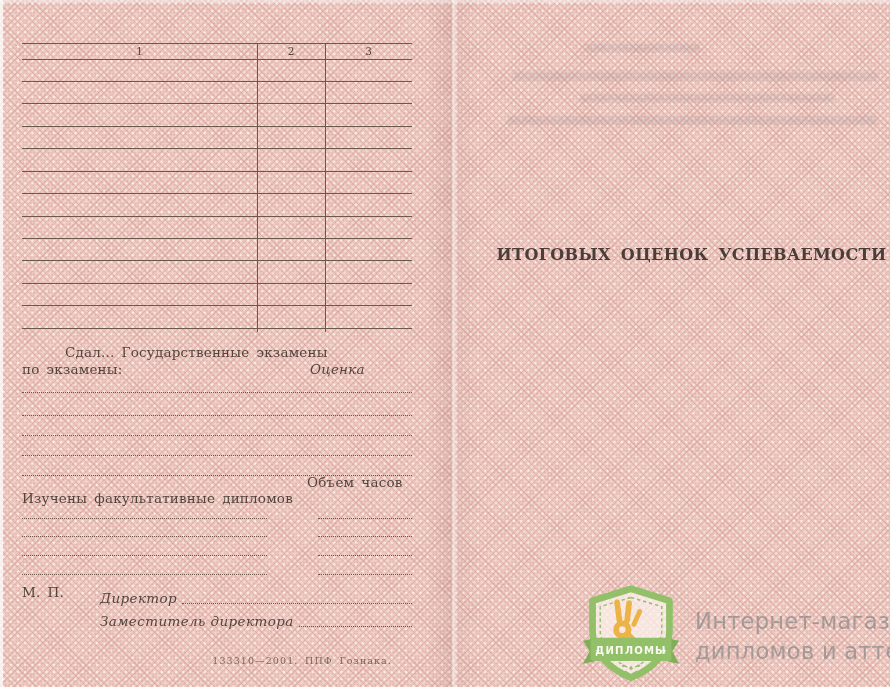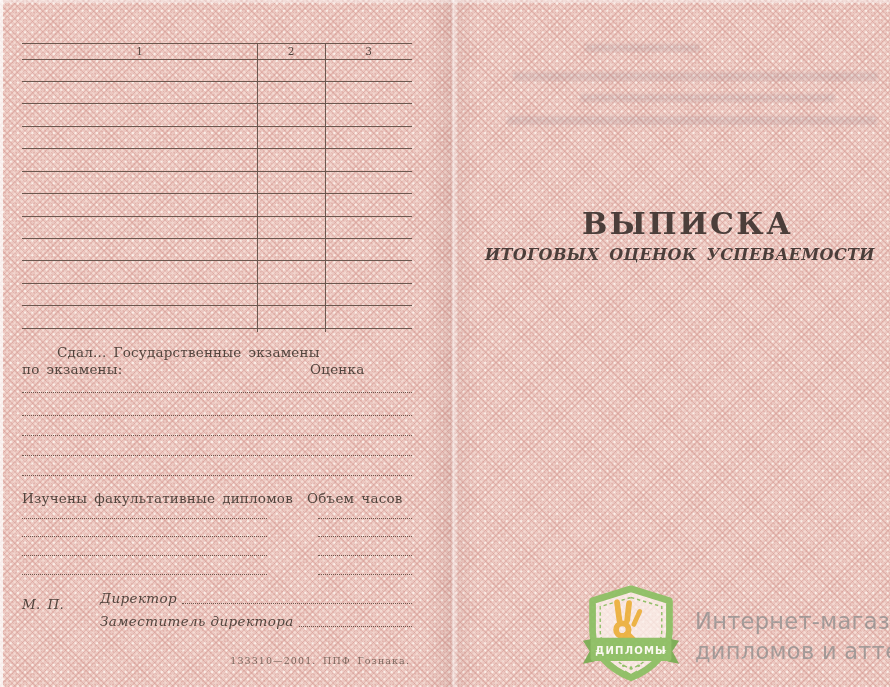--- a/index.html
+++ b/index.html
@@ -25,39 +25,39 @@
   .page-right{position:absolute;left:455px;top:0;width:435px;height:100%;}
 
   
   .g-table{position:absolute;left:0;top:43px;width:390px;height:288px;border-top:1.2px solid var(--rule);}
   .g-head{display:grid;grid-template-columns:235px 68px 87px;height:14.5px;
     border-bottom:1.2px solid var(--rule);font-size:10.5px;line-height:14px;text-align:center;}
   .g-row{height:21.45px;border-bottom:1.1px solid var(--rule);}
   .g-v{position:absolute;top:0;bottom:0;width:1.2px;background:var(--rule);}
 
   .txt{position:absolute;font-size:13.5px;letter-spacing:.2px;word-spacing:2.5px;white-space:nowrap;}
-  .exams-l1{top:344px;left:4px;padding-left:31px;}
+  .exams-l1{top:344px;left:12px;padding-left:31px;}
   .exams-l2{top:361px;left:0;}
-  .grade-label{top:361px;left:288px;}
+  .grade-label{top:361px;left:288px;font-style:italic;}
   .elect-h{top:490px;left:0;}
-  .hours-label{top:490px;left:285px;}
-  .seal{top:596px;left:0;font-style:italic;}
+  .hours-label{top:474px;left:285px;}
+  .seal{top:584px;left:0;}
   .sig-row{position:absolute;left:78px;right:0;display:flex;align-items:flex-end;font-size:13.5px;}
   .it{font-style:italic;letter-spacing:.4px;margin-right:5px;white-space:nowrap;}
   .leader{flex:1;border-bottom:1.8px dotted var(--dots);margin-bottom:2px;}
   .issued{top:635px;left:0;right:0;font-size:13px;letter-spacing:.2px;}
-  .imprint{top:655px;right:2px;left:auto;font-size:9.5px;letter-spacing:1.1px;color:var(--imprint);}
+  .imprint{top:655px;right:20px;left:auto;font-size:9.5px;letter-spacing:1.1px;color:var(--imprint);}
 
   .dotl{position:absolute;height:0;border-bottom:1.8px dotted var(--dots);}
 
   
   .title{position:absolute;top:206px;left:0;right:0;margin:0;text-align:center;padding-left:30px;
     font-size:30px;font-weight:bold;letter-spacing:2.5px;color:var(--title);}
-  .subtitle{position:absolute;top:245px;left:0;right:0;margin:0;text-align:left;padding-left:30px;
-    font-size:16px;font-weight:bold;letter-spacing:.4px;word-spacing:4px;color:var(--title);font-style:italic;}
+  .subtitle{position:absolute;top:245px;left:8px;right:0;margin:0;text-align:center;padding-left:30px;
+    font-size:16px;font-weight:bold;letter-spacing:.4px;word-spacing:4px;color:var(--title);}
   .ghost{position:absolute;background:var(--ghost);opacity:.16;filter:blur(1.6px);border-radius:2px;}
 
   .wm{position:absolute;left:126px;top:584px;display:flex;align-items:flex-start;opacity:.93;}
   .wm-logo{width:100px;height:100px;flex:0 0 auto;}
   .wm-caption{margin-left:14px;margin-top:22px;font-family:"DejaVu Sans","Liberation Sans",sans-serif;
     font-size:22.5px;line-height:30px;color:var(--wmtext);opacity:.8;letter-spacing:.3px;white-space:nowrap;}
 </style>
 </head>
 <body>
 
@@ -122,21 +122,20 @@
       <div class="dotl" style="top: 574px; left: 0px; width: 245px;"></div>
       <div class="dotl" style="top: 574px; left: 296px; width: 94px;"></div>
     </section>
 
   <section class="page-right">
     <div class="ghost" style="top:44px;left:130px;width:115px;height:8px"></div>
     <div class="ghost" style="top:72px;left:58px;width:365px;height:9px"></div>
     <div class="ghost" style="top:94px;left:125px;width:255px;height:8px"></div>
     <div class="ghost" style="top:116px;left:52px;width:370px;height:9px"></div>
 
-    <h1 class="title">ВЫПИСКА</h1>
     <h2 class="subtitle">ИТОГОВЫХ ОЦЕНОК УСПЕВАЕМОСТИ</h2>
 
     <div class="wm">
       <svg class="wm-logo" viewBox="0 0 104 104">
         <path d="M52 5 L92 17.5 V49 C92 71 75 88 52 97.5 C29 88 12 71 12 49 V17.5 Z" fill="rgba(252,242,238,.8)" stroke="#8cc063" stroke-width="7" stroke-linejoin="round"></path>
         <path d="M52 14 L84 23.5 V48 C84 66 70 80.5 52 88.5 C34 80.5 20 66 20 48 V23.5 Z" fill="none" stroke="#8cc063" stroke-width="1.5" stroke-dasharray="3.5 3"></path>
         <g stroke="#edb23e" fill="none" stroke-linecap="round">
           <circle cx="43" cy="47.5" r="6.5" stroke-width="6"></circle>
           <path d="M40 38 L37.5 19" stroke-width="6"></path>
           <path d="M48 38 L50 20" stroke-width="6"></path>

